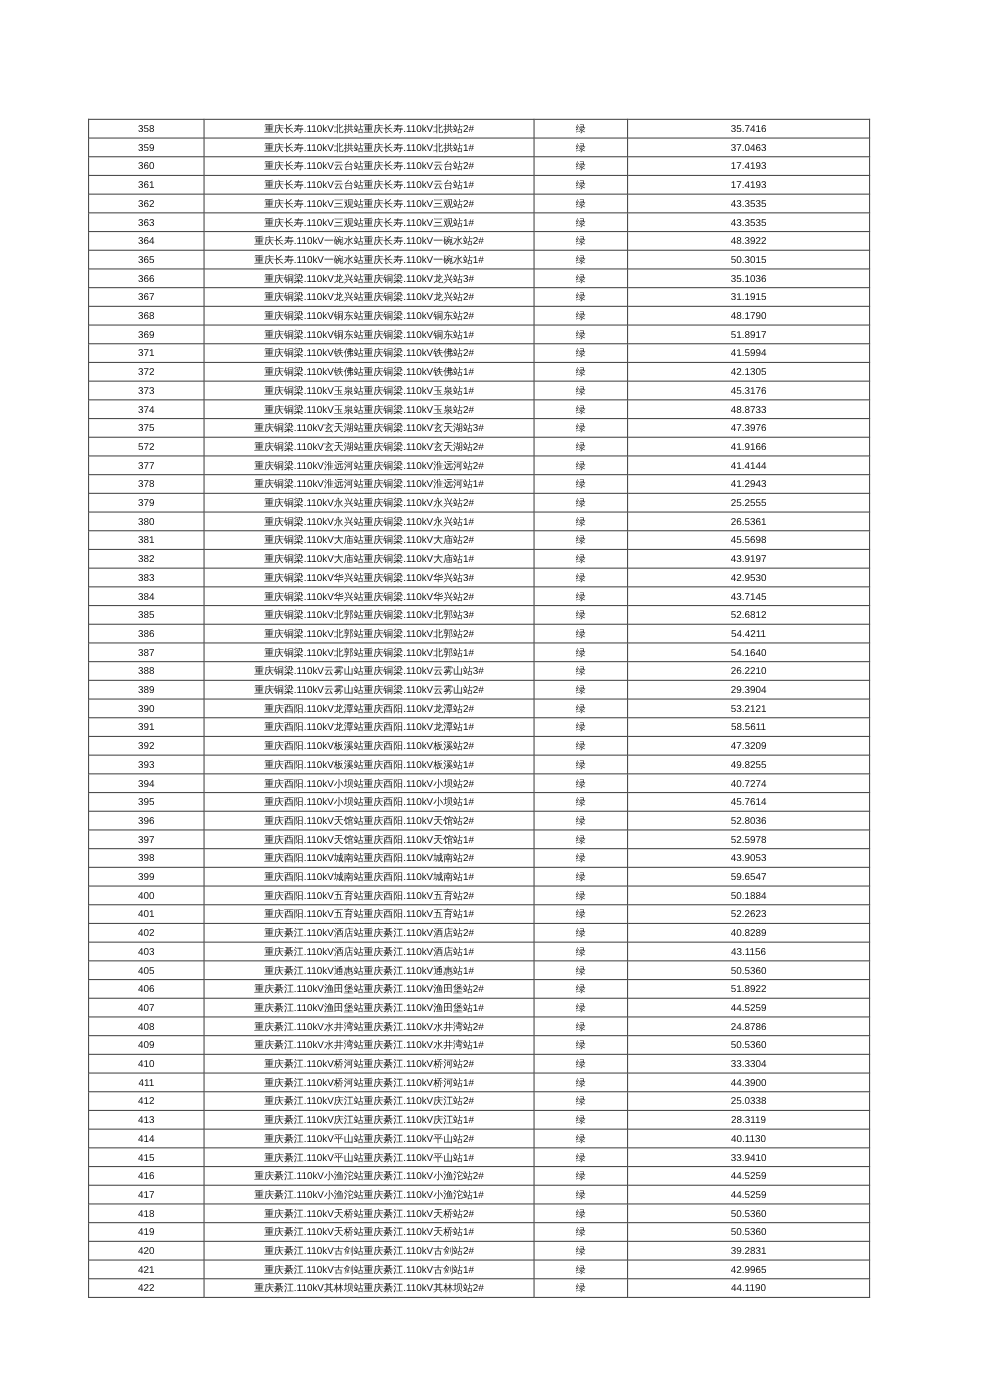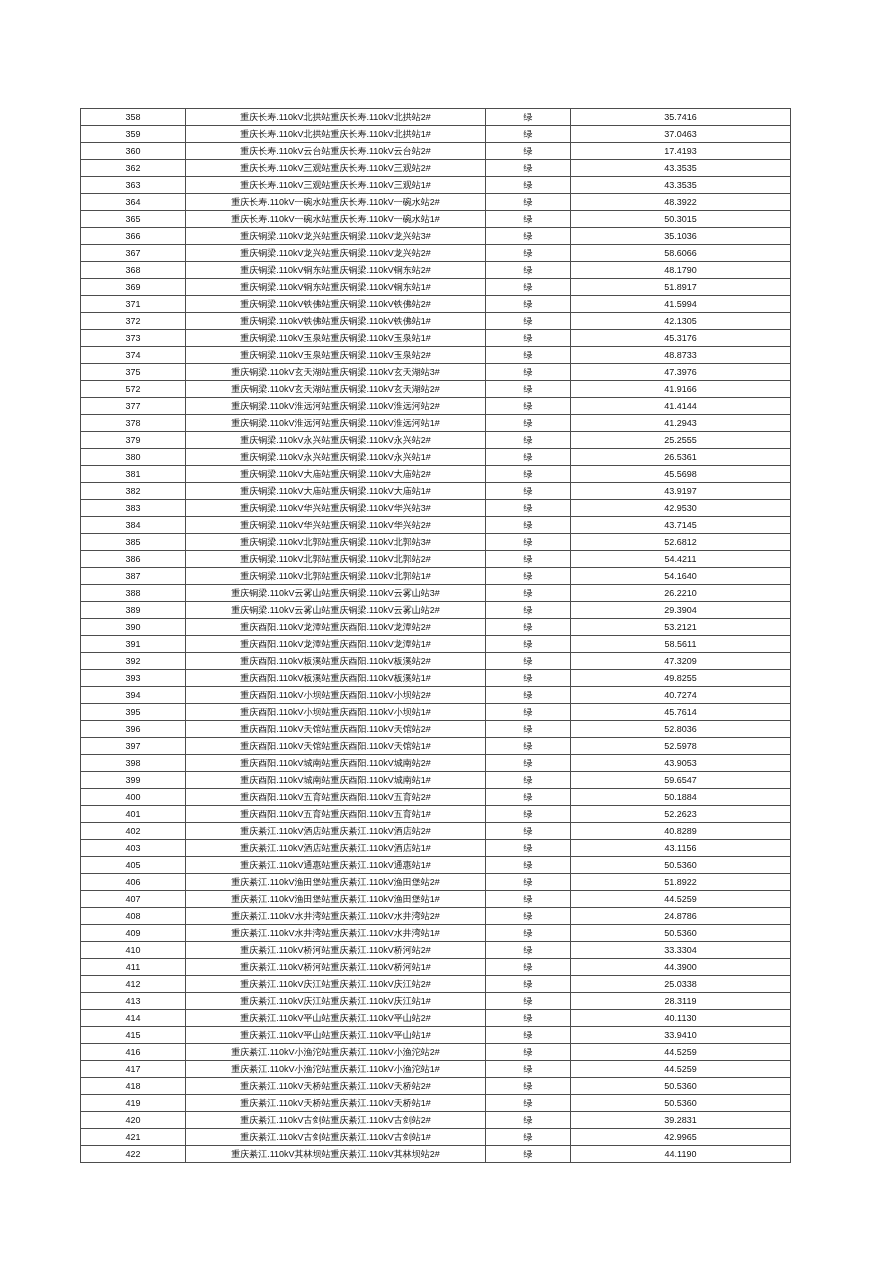--- a/index.html
+++ b/index.html
@@ -56,20 +56,26 @@
     <td>37.0463</td>
   </tr>
 
   <tr>
     <td>360</td>
     <td>重庆长寿.110kV云台站重庆长寿.110kV云台站2#</td>
     <td>绿</td>
     <td>17.4193</td>
   </tr>
 
+  <tr>
+    <td>361</td>
+    <td>重庆长寿.110kV云台站重庆长寿.110kV云台站1#</td>
+    <td>绿</td>
+    <td>17.4193</td>
+  </tr>
 
   <tr>
     <td>362</td>
     <td>重庆长寿.110kV三观站重庆长寿.110kV三观站2#</td>
     <td>绿</td>
     <td>43.3535</td>
   </tr>
 
   <tr>
     <td>363</td>
@@ -96,21 +102,21 @@
     <td>366</td>
     <td>重庆铜梁.110kV龙兴站重庆铜梁.110kV龙兴站3#</td>
     <td>绿</td>
     <td>35.1036</td>
   </tr>
 
   <tr>
     <td>367</td>
     <td>重庆铜梁.110kV龙兴站重庆铜梁.110kV龙兴站2#</td>
     <td>绿</td>
-    <td>58.6066</td>
+    <td>31.1915</td>
   </tr>
 
   <tr>
     <td>368</td>
     <td>重庆铜梁.110kV铜东站重庆铜梁.110kV铜东站2#</td>
     <td>绿</td>
     <td>48.1790</td>
   </tr>
 
   <tr>

